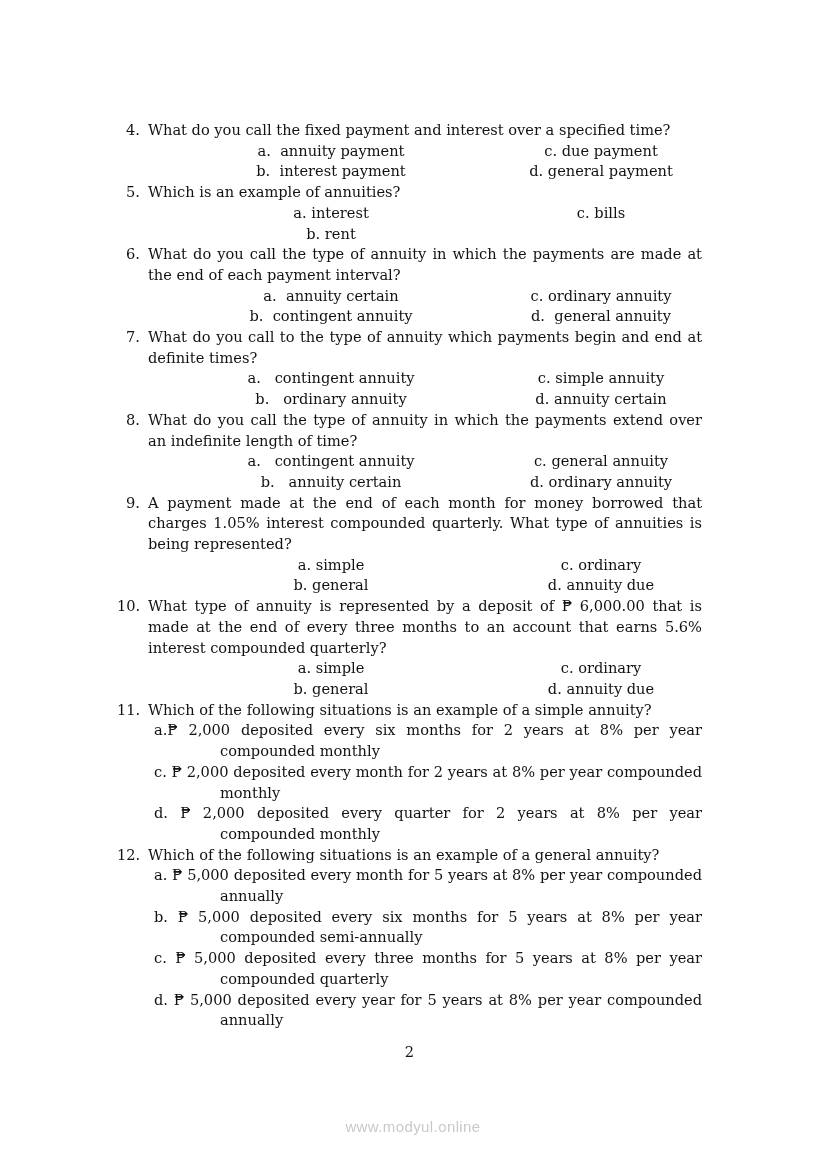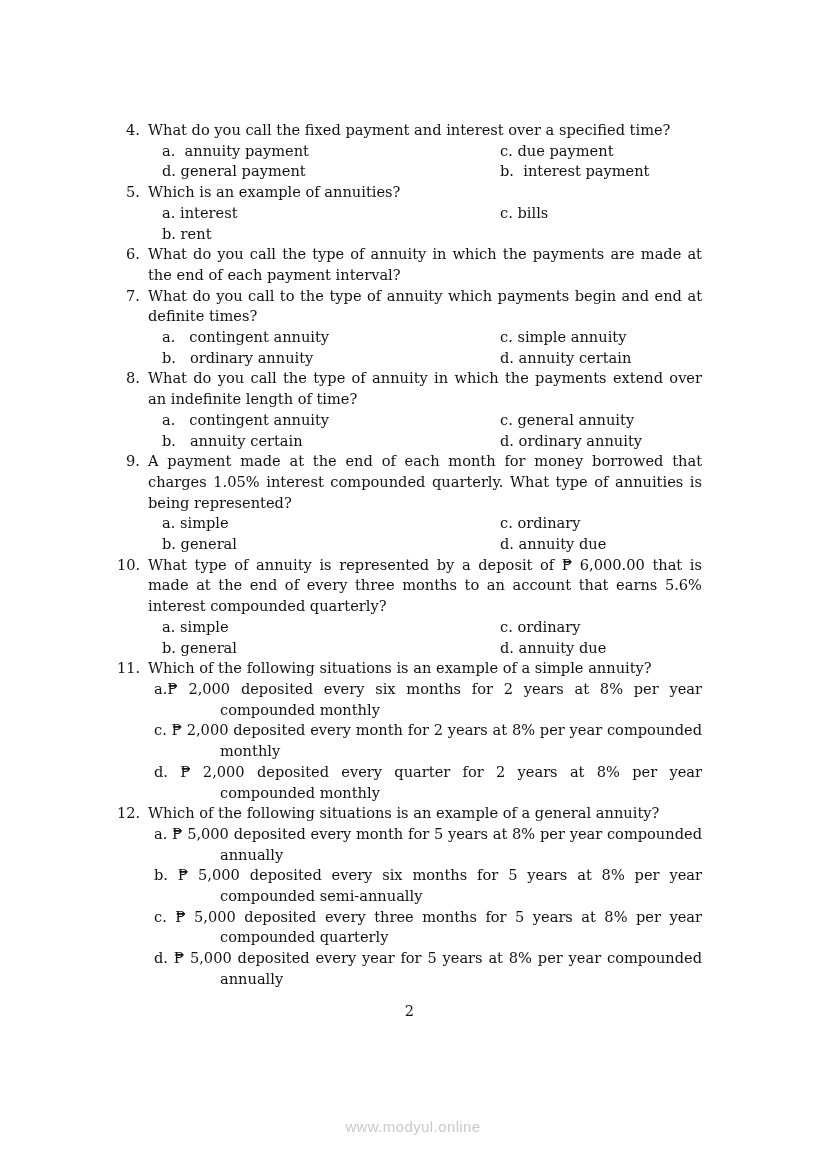--- a/index.html
+++ b/index.html
@@ -33,20 +33,21 @@
     left: 0;
     top: 0;
     width: 23px;
     text-align: right;
   }
   .options-grid {
     display: grid;
     grid-template-columns: 338px 1fr;
     padding-left: 45px;
     white-space: pre-wrap;
+    text-align: center;
   }
   .option-full {
     margin-left: 37px;
     padding-left: 66px;
     text-indent: -66px;
     text-align: justify;
   }
   .page-number {
     text-align: center;
     width: 585px;
@@ -64,24 +65,25 @@
     letter-spacing: 0.4px;
     color: #c9c9c9;
   }
 </style>
 </head>
 <body>
 
 <div class="page">
   <div class="content" id="questions">
       <div class="question"><span class="qnum">4.</span><span class="qtext">What do you call the fixed payment and interest over a specified time?</span></div>
-      <div class="options-grid"><div class="option">a.  annuity payment</div><div class="option">c. due payment</div><div class="option">d. general payment</div><div class="option">b.  interest payment</div></div>
+      <div class="options-grid"><div class="option">a.  annuity payment</div><div class="option">c. due payment</div><div class="option">b.  interest payment</div><div class="option">d. general payment</div></div>
       <div class="question"><span class="qnum">5.</span><span class="qtext">Which is an example of annuities?</span></div>
       <div class="options-grid"><div class="option">a. interest</div><div class="option">c. bills</div><div class="option">b. rent</div></div>
       <div class="question"><span class="qnum">6.</span><span class="qtext">What do you call the type of annuity in which the payments are made at the end of each payment interval?</span></div>
+      <div class="options-grid"><div class="option">a.  annuity certain</div><div class="option">c. ordinary annuity</div><div class="option">b.  contingent annuity</div><div class="option">d.  general annuity</div></div>
       <div class="question"><span class="qnum">7.</span><span class="qtext">What do you call to the type of annuity which payments begin and end at definite times?</span></div>
       <div class="options-grid"><div class="option">a.   contingent annuity</div><div class="option">c. simple annuity</div><div class="option">b.   ordinary annuity</div><div class="option">d. annuity certain</div></div>
       <div class="question"><span class="qnum">8.</span><span class="qtext">What do you call the type of annuity in which the payments extend over an indefinite length of time?</span></div>
       <div class="options-grid"><div class="option">a.   contingent annuity</div><div class="option">c. general annuity</div><div class="option">b.   annuity certain</div><div class="option">d. ordinary annuity</div></div>
       <div class="question"><span class="qnum">9.</span><span class="qtext">A payment made at the end of each month for money borrowed that charges 1.05% interest compounded quarterly. What type of annuities is being represented?</span></div>
       <div class="options-grid"><div class="option">a. simple</div><div class="option">c. ordinary</div><div class="option">b. general</div><div class="option">d. annuity due</div></div>
       <div class="question"><span class="qnum">10.</span><span class="qtext">What type of annuity is represented by a deposit of ₱ 6,000.00 that is made at the end of every three months to an account that earns 5.6% interest compounded quarterly?</span></div>
       <div class="options-grid"><div class="option">a. simple</div><div class="option">c. ordinary</div><div class="option">b. general</div><div class="option">d. annuity due</div></div>
       <div class="question"><span class="qnum">11.</span><span class="qtext">Which of the following situations is an example of a simple annuity?</span></div>
       <div class="option-full">a.₱ 2,000 deposited every six months for 2 years at 8% per year compounded monthly</div>

